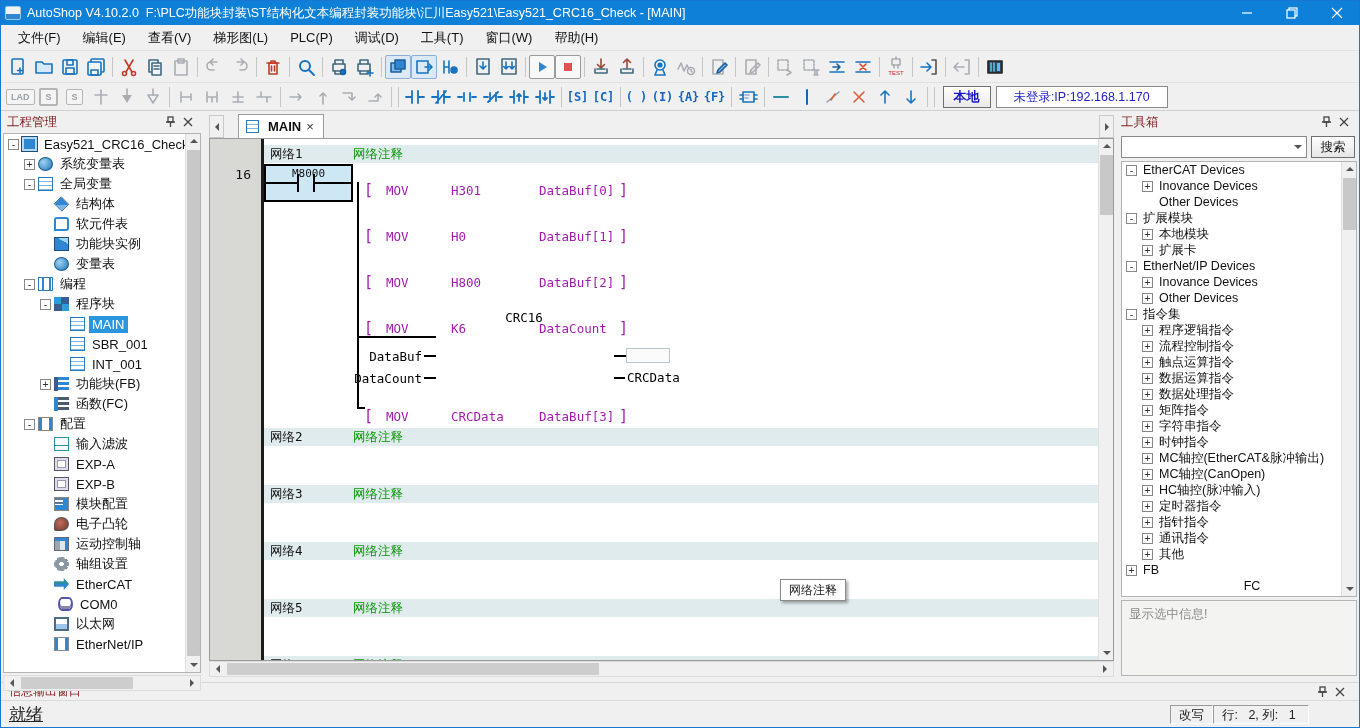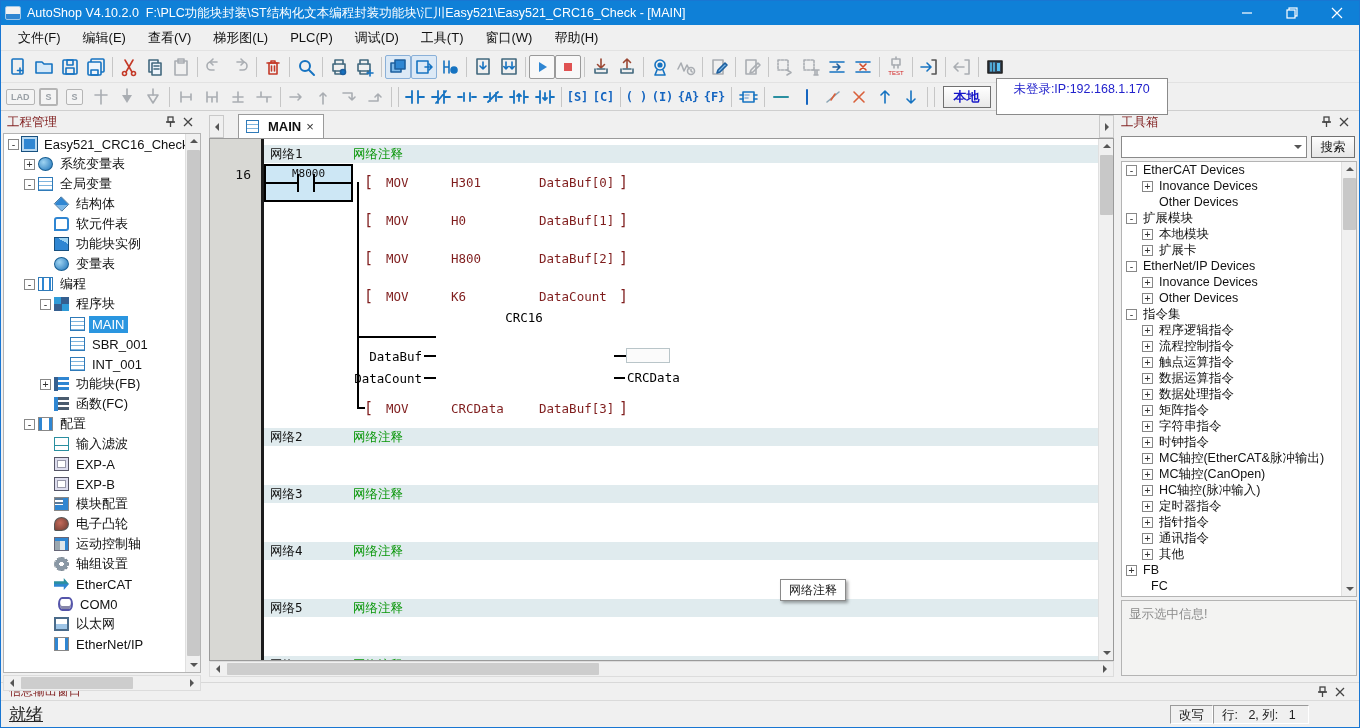--- a/index.html
+++ b/index.html
@@ -26,21 +26,21 @@
   .tbtn { min-width:26px; height:24px; display:flex; align-items:center; justify-content:center; border:1px solid transparent; border-radius:2px; }
   .tb2 .tbtn { height:22px; }
   .tbtn.pressed { border-color:#8ab0d8; background:#dce9f6; }
   .tbtn.outlined { border-color:#9a9a9a; background:#f8f8f8; }
   .sep { width:1px; height:20px; background:#c6c6c6; margin:0 3px; flex:none; }
   .tbtn svg { fill:none; stroke-width:1.6; stroke-linecap:round; stroke-linejoin:round; }
   .blue { stroke:#1673c1; } .gray { stroke:#a9adb2; } .red { stroke:#c43a28; } .steel { stroke:#42687e; }
   .glyph { font-size:12px; color:#1565c0; font-family:"DejaVu Sans Mono",monospace; font-weight:bold; }
   .box2 { border:1px solid #b5b5b5; background:#f4f4f4; color:#9aa0a6; font-size:9px; font-weight:bold; padding:2px 4px; border-radius:2px; }
   .local-btn { height:22px; padding:1px 10px; border:1px solid #707070; background:linear-gradient(#fff,#e9e9e9); color:#1414c8; font-weight:bold; font-size:13px; margin:8px 5px; }
-  .login-box { height:37px; min-width:172px; text-align:center; line-height:20px; border:1px solid #8a8a8a; background:#fff; color:#2222cc; font-size:12.5px; padding:0 12px; }
+  .login-box { height:22px; min-width:172px; text-align:center; line-height:20px; border:1px solid #8a8a8a; background:#fff; color:#2222cc; font-size:12.5px; padding:0 12px; }
 
   
   .main { flex:1; display:flex; min-height:0; }
   .lpanel { width:200px; flex:none; display:flex; flex-direction:column; padding:0 0 6px 2px; }
   .vgap8 { width:8px; flex:none; } .vgap3 { width:3px; flex:none; }
   .center { width:905px; flex:none; display:flex; flex-direction:column; }
   .rpanel { flex:1; display:flex; flex-direction:column; padding:0 2px 6px 0; }
 
   .panel-head { height:22px; display:flex; align-items:center; padding:0 4px; flex:none; }
   .panel-title { flex:1; font-size:12.5px; color:#7f1d1d; }
@@ -109,21 +109,21 @@
   .net-comment { position:absolute; left:89px; color:#089608; }
   .net-body { background:#fff; position:relative; }
   .nb1 { height:265px; } .net-sm .net-body { height:39px; }
   .cell { position:absolute; left:0; top:1px; width:89px; height:38px; background:#cde7f5; border:2px solid #000; }
   .c-label { position:absolute; top:1px; left:0; right:0; text-align:center; font-size:11px; color:#111; }
   .c-seg { position:absolute; top:16px; height:2px; background:#000; }
   .c-bar { position:absolute; top:8px; width:2px; height:18px; background:#000; }
   .branch { position:absolute; left:93px; top:19px; width:2px; height:227px; background:#000; }
   .wire { position:absolute; height:2px; background:#000; }
   .rungs { position:absolute; left:100px; top:0; width:270px; }
-  .rung { position:relative; height:38px; font-size:12.5px; color:#7f1d1d; }
+  .rung { position:relative; height:38px; font-size:12.5px; color:#a21caf;margin-top:8px; }
   .rung::before { content:"["; position:absolute; left:0; top:10px; font-size:15px; }
   .rung::after { content:"]"; position:absolute; left:255px; top:10px; font-size:15px; }
   .r-op { position:absolute; left:22px; top:12px; } .r-a { position:absolute; left:87px; top:12px; } .r-b { position:absolute; left:175px; top:12px; }
   .rung.last { position:absolute; left:100px; top:226px; width:270px; }
   .fb-cap { position:absolute; left:172px; top:147px; width:176px; text-align:center; font-size:12.5px; color:#000; }
   .fblock { position:absolute; left:172px; top:164px; width:176px; height:66px; border:2px solid #000; background:#ececec; font-size:12px; color:#000; }
   .p-en { position:absolute; left:5px; top:3px; font-size:10px; }
   .p-name { position:absolute; left:24px; top:3px; font-weight:bold; }
   .p-in1 { position:absolute; left:5px; top:24px; } .p-in2 { position:absolute; left:5px; top:45px; }
   .p-out1 { position:absolute; right:5px; top:24px; } .p-out2 { position:absolute; right:5px; top:45px; }
@@ -1031,21 +1031,21 @@
               <span class="tlabel">通讯指令</span>
             </div>
             <div class="titem" style="padding-left: 20px;">
               <span class="exp">+</span>
               <span class="tlabel">其他</span>
             </div>
             <div class="titem" style="padding-left: 4px;">
               <span class="exp">+</span>
               <span class="tlabel">FB</span>
             </div>
-            <div class="titem" style="padding-left: 12px;">
+            <div class="titem" style="padding-left: 12px; justify-content: center;">
               <span class="exp noexp"></span>
               <span class="tlabel">FC</span>
             </div>
           </div>
         <div class="vscroll">
           <div class="sarrow" style="top:0">
               <span class="tri u"></span>
             </div>
           <div class="vthumb" style="top:16px; height:52px;"></div>
           <div class="sarrow" style="bottom:0">

